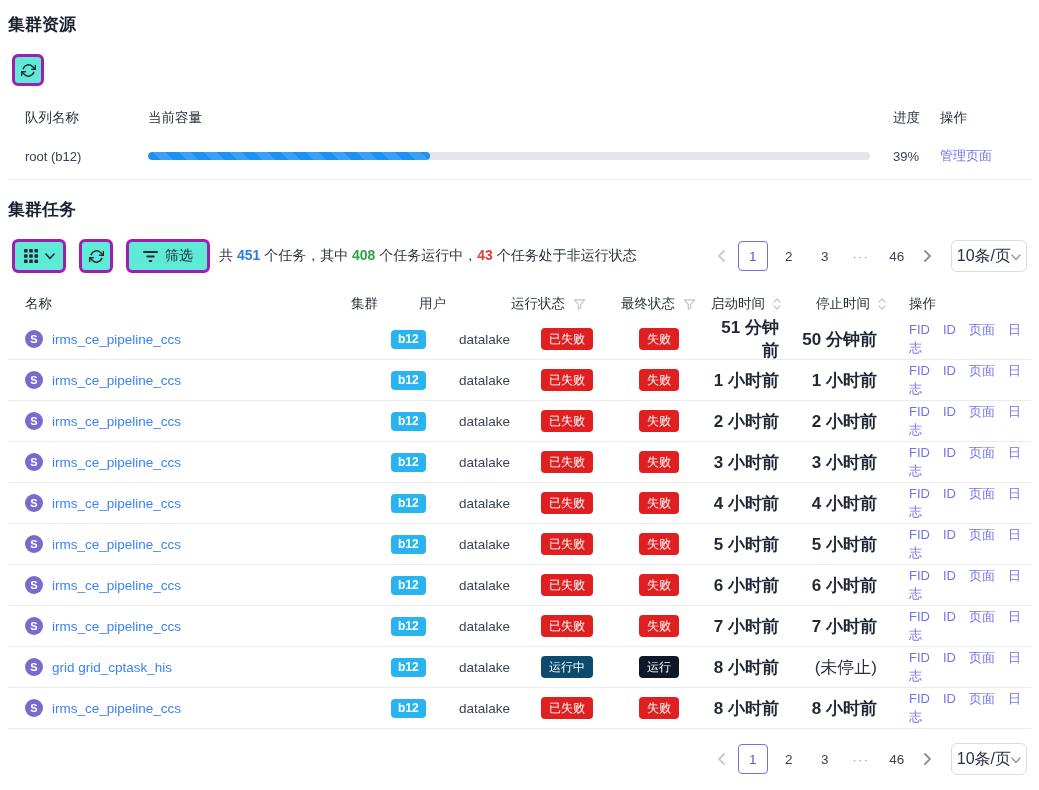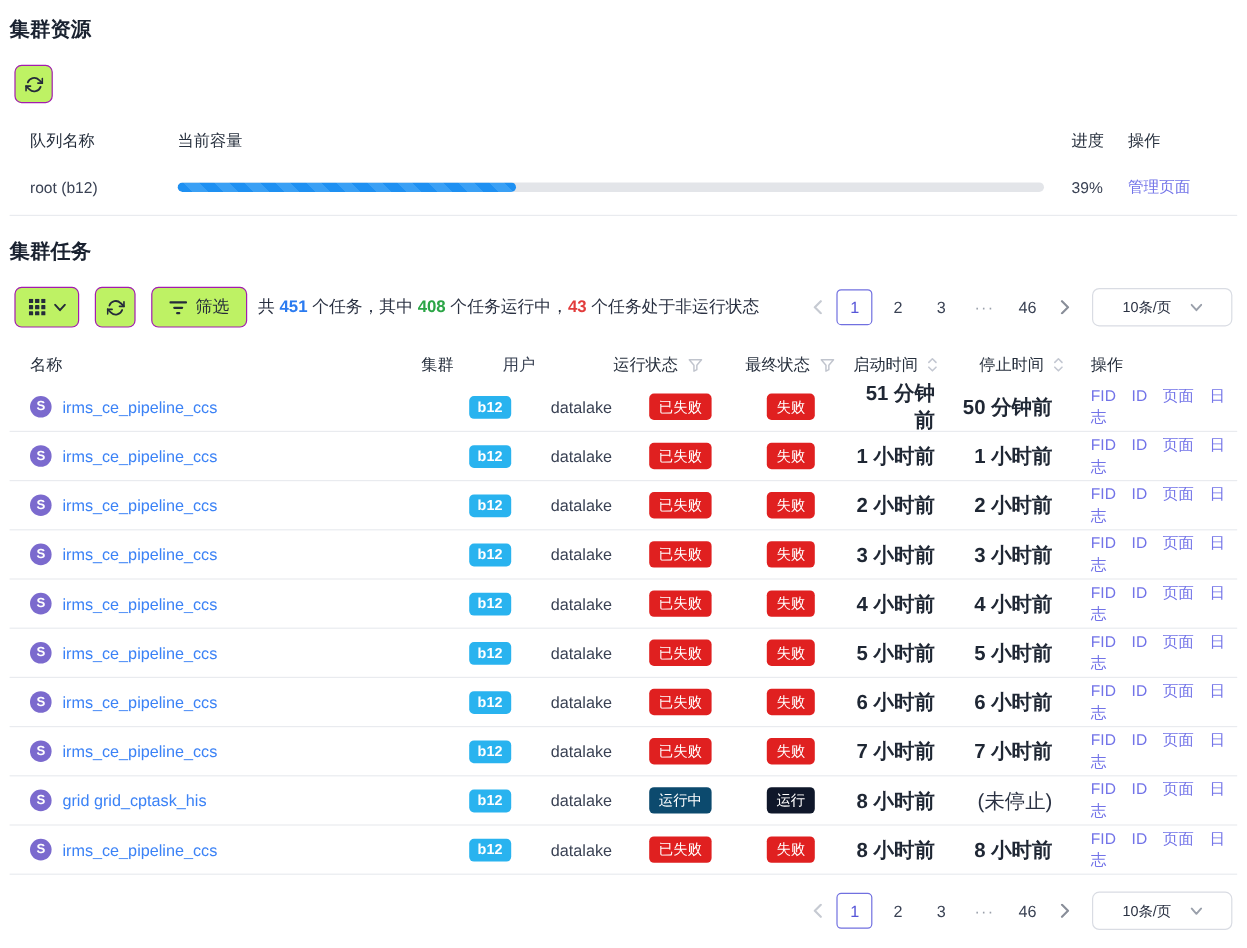--- a/index.html
+++ b/index.html
@@ -14,22 +14,22 @@
     font-size: 17px;
     font-weight: 700;
     color: #1a2230;
     margin-left: 8px;
     line-height: 22px;
   }
   
   .icon-btn, .tool-btn {
     display: inline-flex; align-items: center; justify-content: center;
     gap: 7px;
-    background: #bef264;
-    border: 1px solid #a21caf;
+    background: #5eead4;
+    border: 3px solid #a21caf;
     border-radius: 6px;
     cursor: pointer;
     color: #252b3a;
   }
   .icon-btn svg, .tool-btn svg { display: block; }
 
   
   .res-refresh { width: 32px; height: 32px; margin: 18px 0 0 12px; }
   .t1 { margin: 17px 8px 0 8px; }
   .t1-row { display: flex; align-items: center; padding-left: 17px; }
@@ -71,24 +71,24 @@
     justify-content: center; cursor: pointer;
   }
   .pg-item {
     min-width: 30px; height: 30px; display: inline-flex; align-items: center;
     justify-content: center; margin: 0 3px; border-radius: 4px;
     color: #3a4254; font-size: 13.5px; cursor: pointer; border: 1px solid transparent;
   }
   .pg-item.active { border-color: #7170e0; color: #5655d8; }
   .pg-ellipsis { color: #9aa0ab; letter-spacing: 1px; }
   .page-size {
-    height: 32px; margin-left: 10px; padding: 0 24px;
-    display: inline-flex; align-items: center; gap: 16px;
+    height: 32px; margin-left: 10px; padding: 0 5px;
+    display: inline-flex; align-items: center; gap: 0;
     border: 1px solid #d9dce3; border-radius: 6px;
-    font-size: 12px; color: #2a3142; cursor: pointer; background: #fff;
+    font-size: 16px; color: #2a3142; cursor: pointer; background: #fff;
   }
 
   
   .t2 { margin: 16px 8px 0 8px; }
   .t2-row { display: flex; align-items: center; padding-left: 17px; }
   .t2-head { height: 30px; font-weight: 500; color: #262f3d; font-size: 13.5px; }
   .t2-data { height: 41px; border-bottom: 1px solid #e9ebef; }
   .c-name   { flex: 1; min-width: 0; display: flex; align-items: center; }
   .c-cluster{ width: 65px; padding-left: 5px; }
   .c-user   { width: 80px; padding-left: 8px; color: #3a4254; font-size: 13.5px; }

